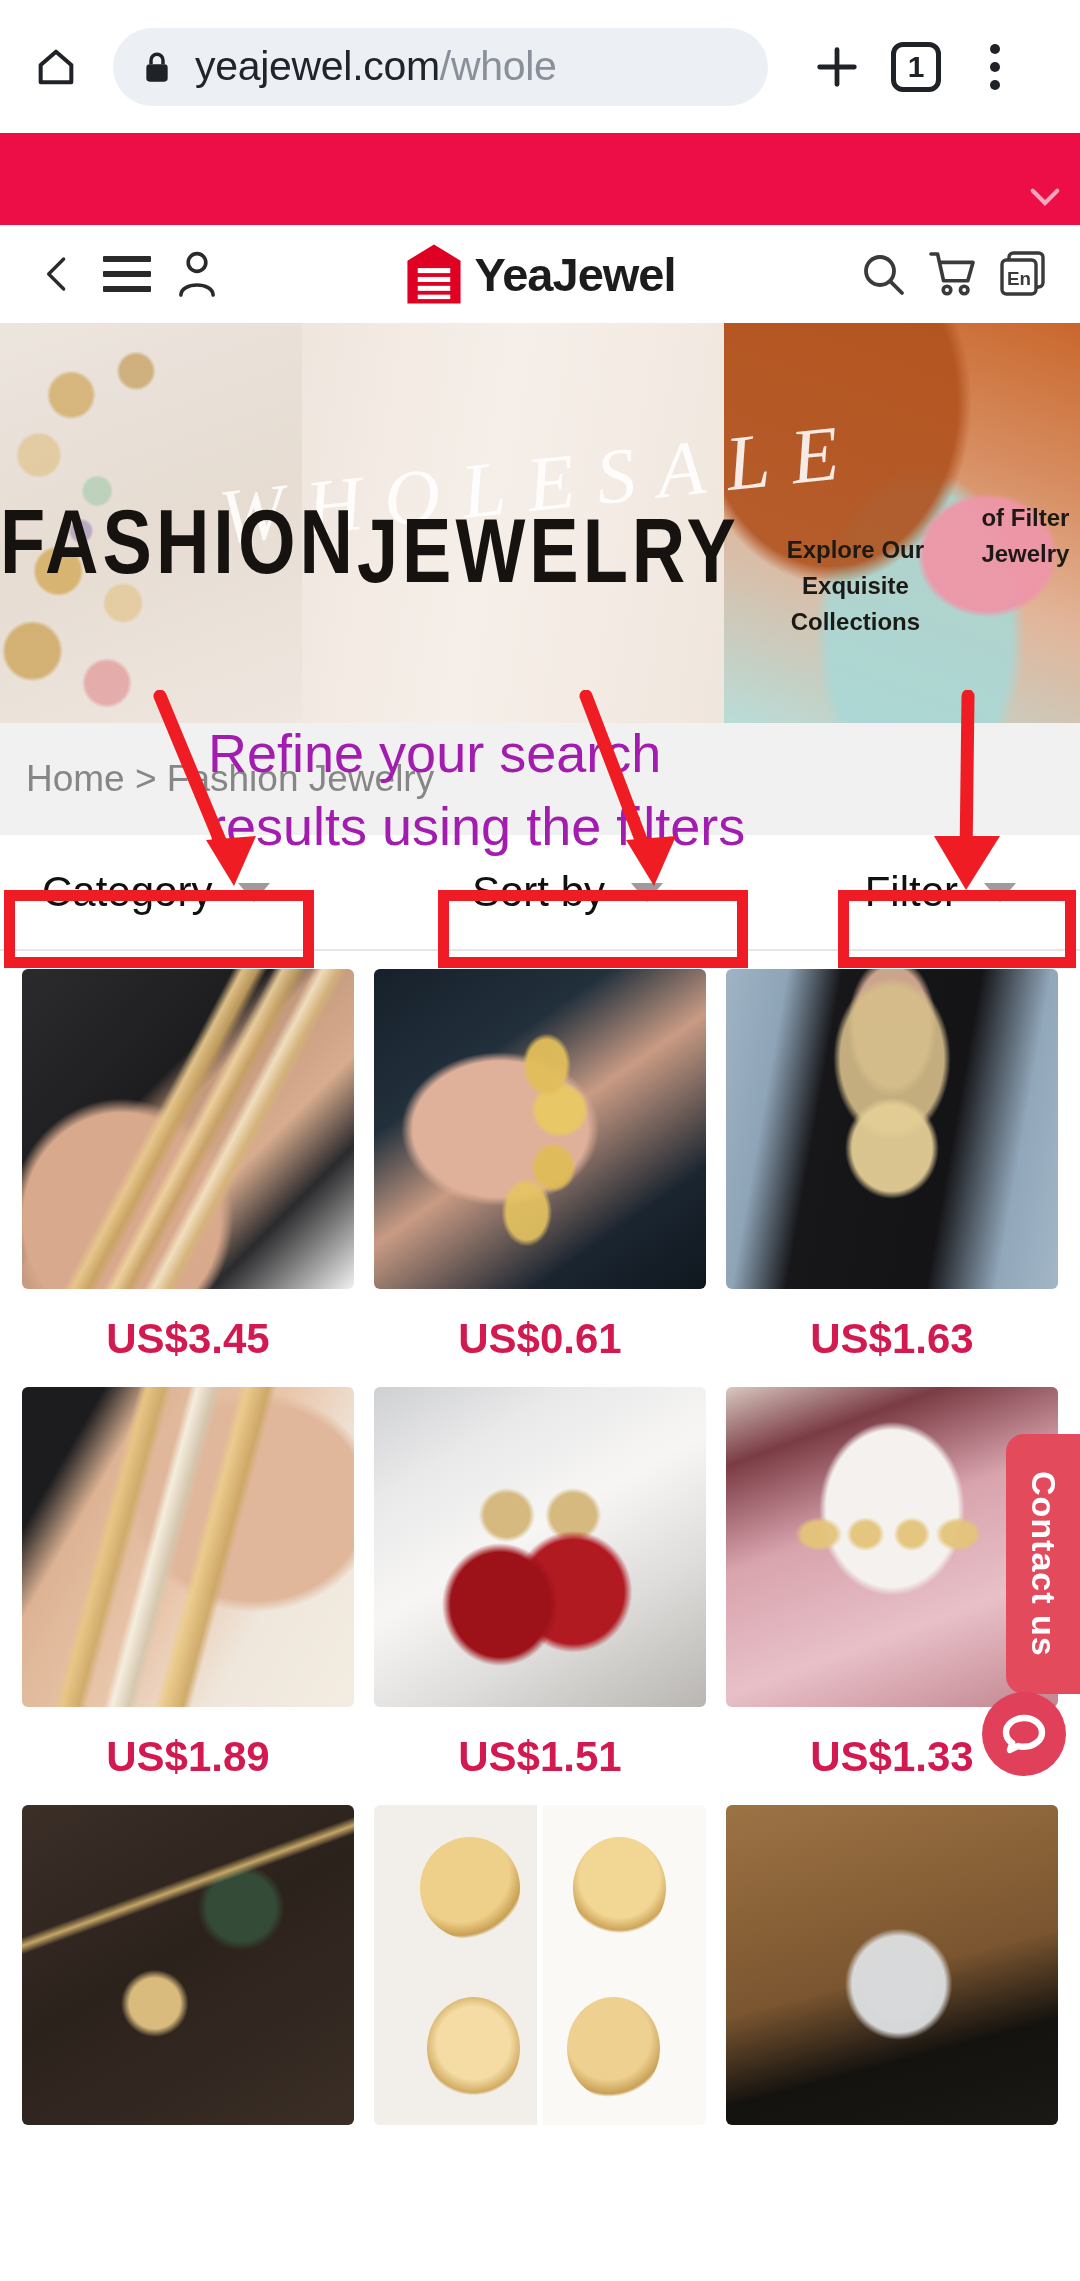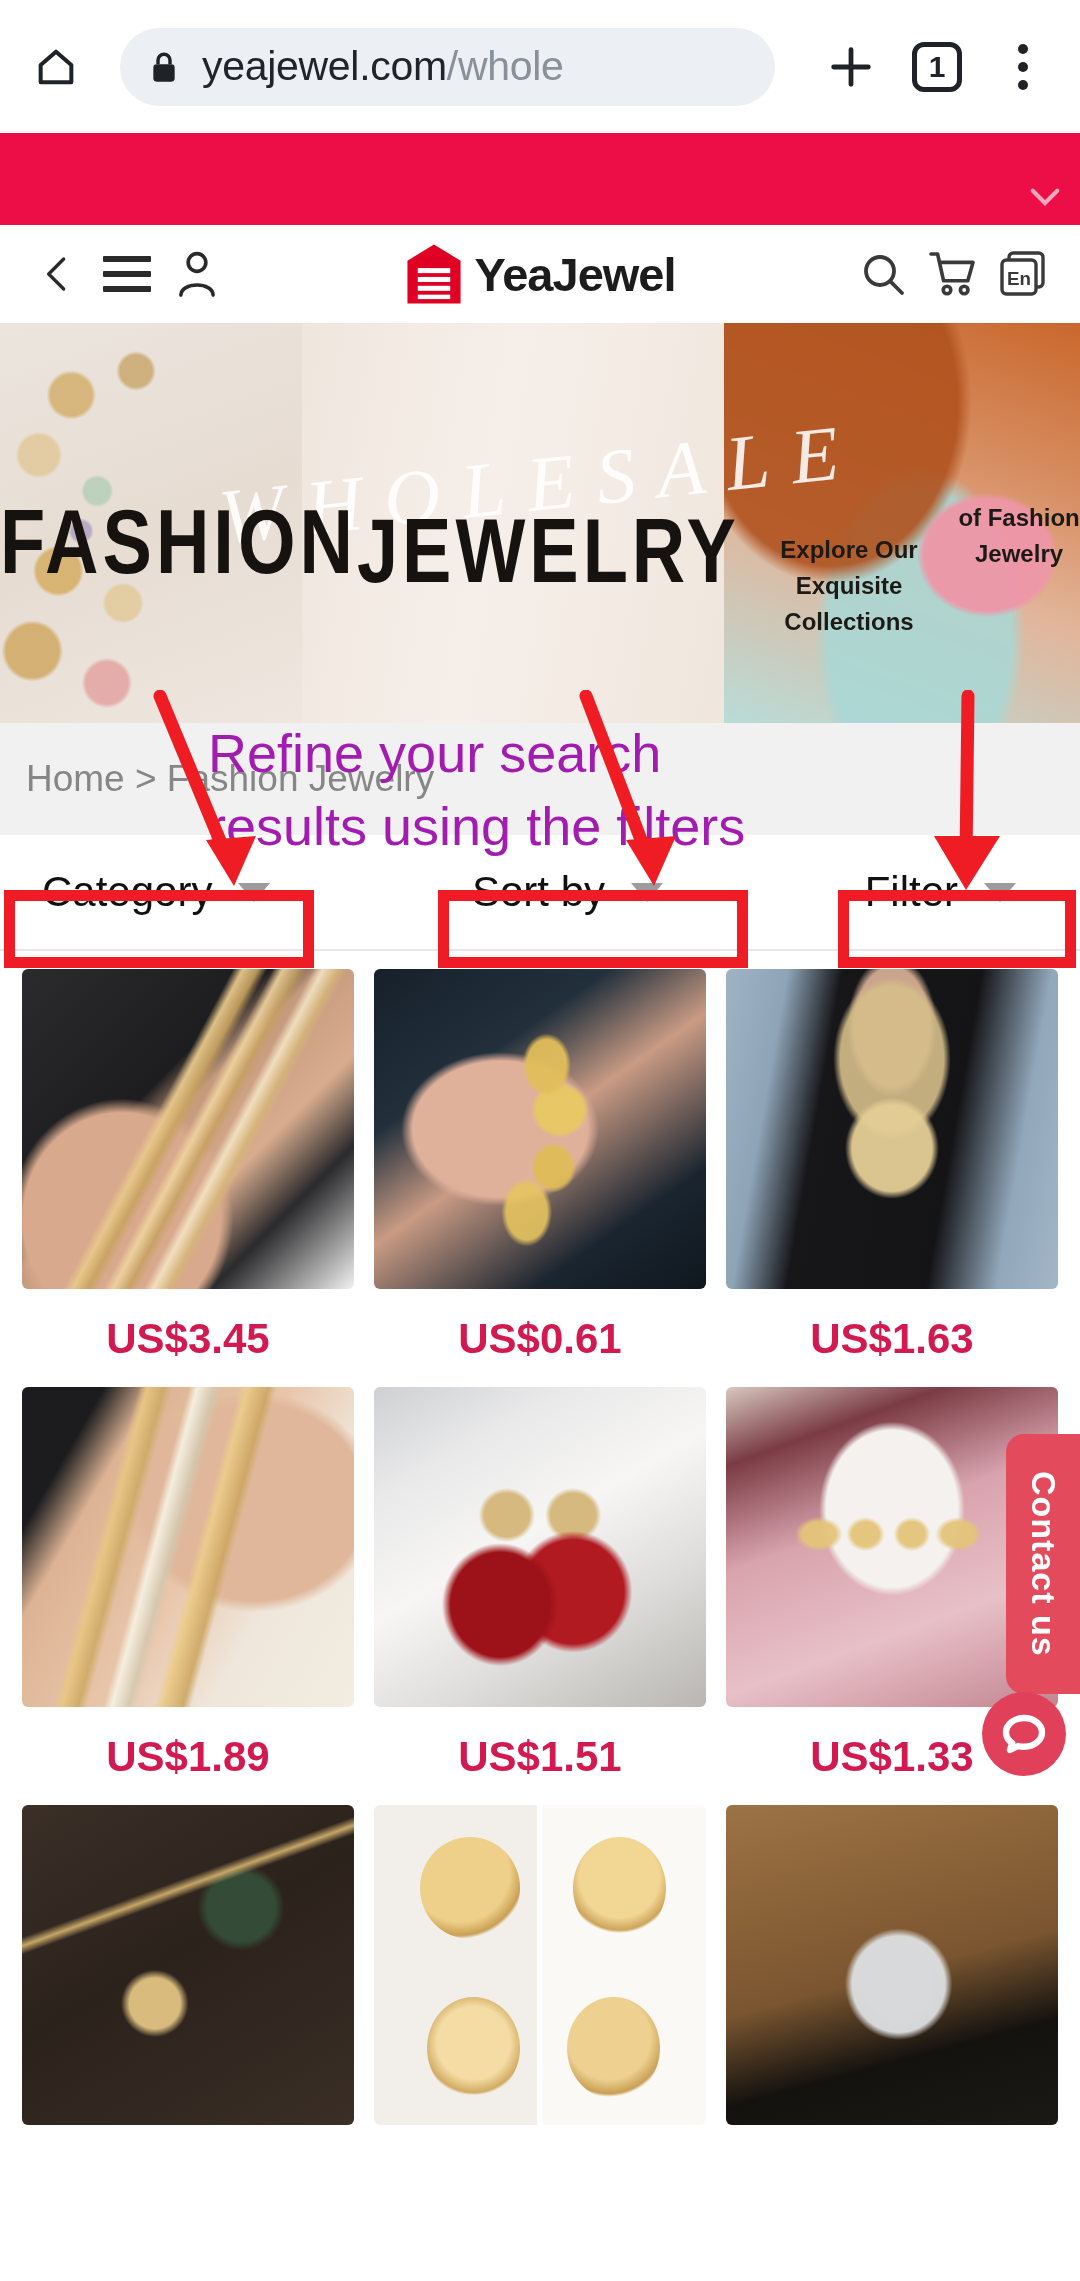--- a/index.html
+++ b/index.html
@@ -10,21 +10,21 @@
     overflow:hidden;
   }
   .page { position:relative; width:1080px; height:2281px; }
 
   
   .browser-bar {
     height:133px; width:100%;
     background:#ffffff;
     display:flex; align-items:center;
     padding:0 26px;
-    gap:14px;
+    gap:7px;
   }
   .home-icon { width:60px; height:60px; flex:0 0 60px; display:flex; align-items:center; justify-content:center; }
   .url-pill {
     flex:0 0 655px; height:78px; margin-left:20px;
     background:#eceff4; border-radius:39px;
     display:flex; align-items:center; padding:0 30px; gap:22px;
     overflow:hidden;
   }
   .lock-icon { flex:0 0 30px; display:flex; align-items:center; }
   .url-text { font-size:41px; color:#20242b; white-space:nowrap; letter-spacing:-0.3px; }
@@ -337,21 +337,21 @@
 
   <div class="hero">
     <div class="hero-left"></div>
     <div class="hero-mid"></div>
     <div class="hero-right"></div>
     <div class="hero-watermark">WHOLESALE</div>
     <div class="hero-content">
       <div class="hero-title">FASHION</div>
       <div class="hero-title" style="margin-top:18px;">JEWELRY</div>
       <div class="hero-sub">Explore Our Exquisite Collections</div>
-      <div class="hero-sub" style="margin-top:4px;">of Fashion Jewelry</div>
+      <div class="hero-sub" style="margin-top:4px;">of Filter Jewelry</div>
 
     </div>
   </div>
 
   <div class="breadcrumb-bar">
     <span class="breadcrumb">Home &gt; Fashion Jewelry</span>
   </div>
 
   <div class="filter-bar">
     <div class="filter-item" style="margin-left:8px;">

